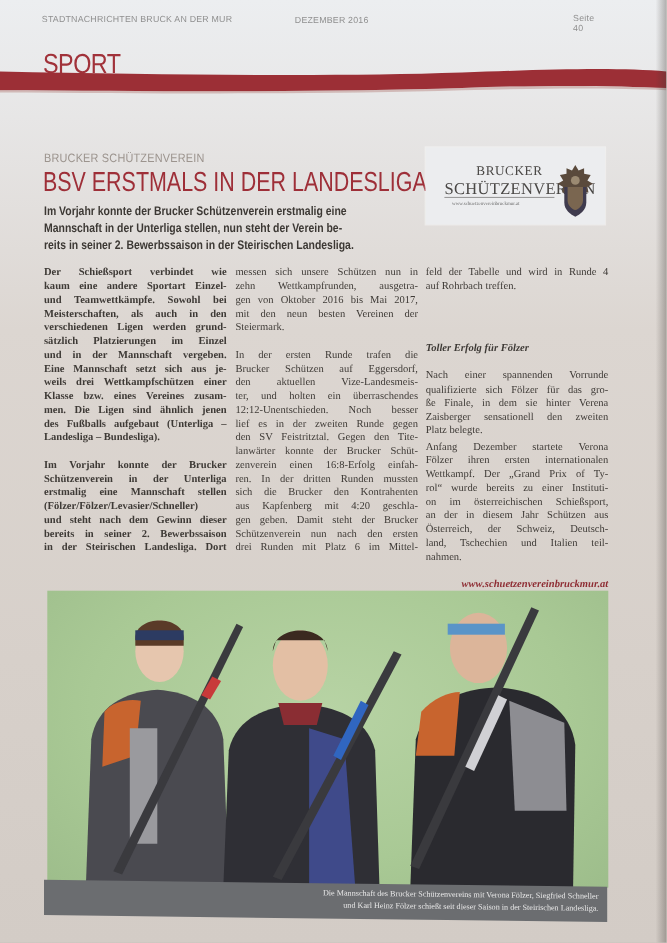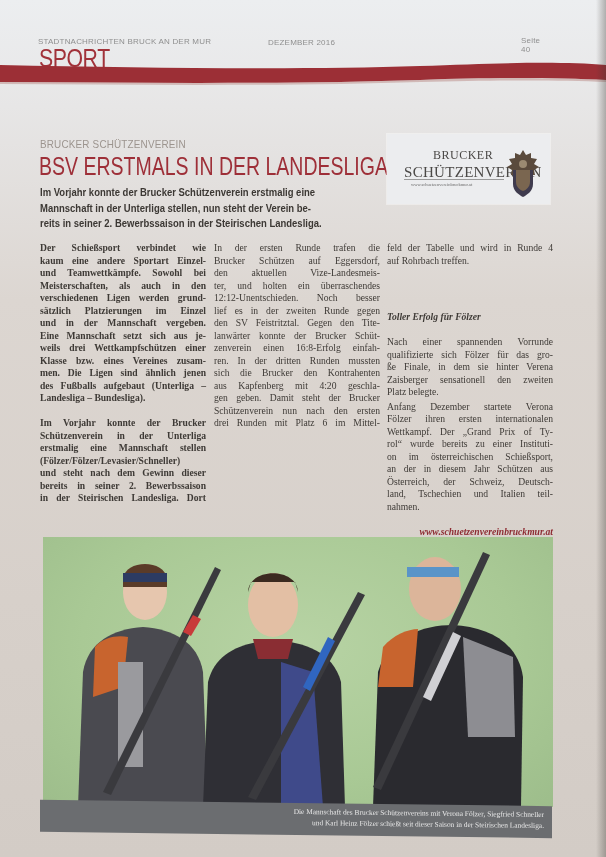--- a/index.html
+++ b/index.html
@@ -14,21 +14,21 @@
       position: absolute; left: 0; top: 0; width: 606px; height: 857px;
       background: linear-gradient(180deg, #eceef0 0px, #e9e9ea 70px, #dcd6d1 300px, #d7d0ca 600px, #d3ccc6 857px);
     }
     .right-shadow {
       position: absolute; right: 0; top: 0; width: 10px; height: 857px;
       background: linear-gradient(90deg, rgba(0,0,0,0), rgba(60,55,50,0.35));
     }
     .topbar {
       position: absolute; top: 10px; left: 0; width: 492px; height: 16px;
       font-family: "Liberation Sans", "DejaVu Sans", sans-serif;
-      font-size: 8px; color: #8f8f8f; letter-spacing: 0.2px; margin-top: 24px;
+      font-size: 8px; color: #8f8f8f; letter-spacing: 0.2px;
     }
     .topbar .pub { position: absolute; left: 38px; top: 3px; }
     .topbar .date { position: absolute; left: 268px; top: 4px; }
     .topbar .pagenum { position: absolute; left: 521px; top: 2px; }
     .section-title {
       position: absolute; left: 39px; top: 44px;
       font-family: "Liberation Sans", "DejaVu Sans", sans-serif;
       font-size: 25px; font-weight: normal; color: #a1323a;
       letter-spacing: -0.5px; transform: scaleX(0.85); transform-origin: left top;
     }
@@ -168,20 +168,27 @@
       <span class="line">Schützenverein in der Unterliga</span>
       <span class="line">erstmalig eine Mannschaft stellen</span>
       <span class="line">(Fölzer/Fölzer/Levasier/Schneller)</span>
       <span class="line">und steht nach dem Gewinn dieser</span>
       <span class="line">bereits in seiner 2. Bewerbssaison</span>
       <span class="line">in der Steirischen Landesliga. Dort</span>
     </p>
   </div>
 
   <div class="col col2">
+    <p>
+      <span class="line">messen sich unsere Schützen nun in</span>
+      <span class="line">zehn Wettkampfrunden, ausgetra-</span>
+      <span class="line">gen von Oktober 2016 bis Mai 2017,</span>
+      <span class="line">mit den neun besten Vereinen der</span>
+      <span class="line last">Steiermark.</span>
+    </p>
     <p>
       <span class="line">In der ersten Runde trafen die</span>
       <span class="line">Brucker Schützen auf Eggersdorf,</span>
       <span class="line">den aktuellen Vize-Landesmeis-</span>
       <span class="line">ter, und holten ein überraschendes</span>
       <span class="line">12:12-Unentschieden. Noch besser</span>
       <span class="line">lief es in der zweiten Runde gegen</span>
       <span class="line">den SV Feistritztal. Gegen den Tite-</span>
       <span class="line">lanwärter konnte der Brucker Schüt-</span>
       <span class="line">zenverein einen 16:8-Erfolg einfah-</span>

